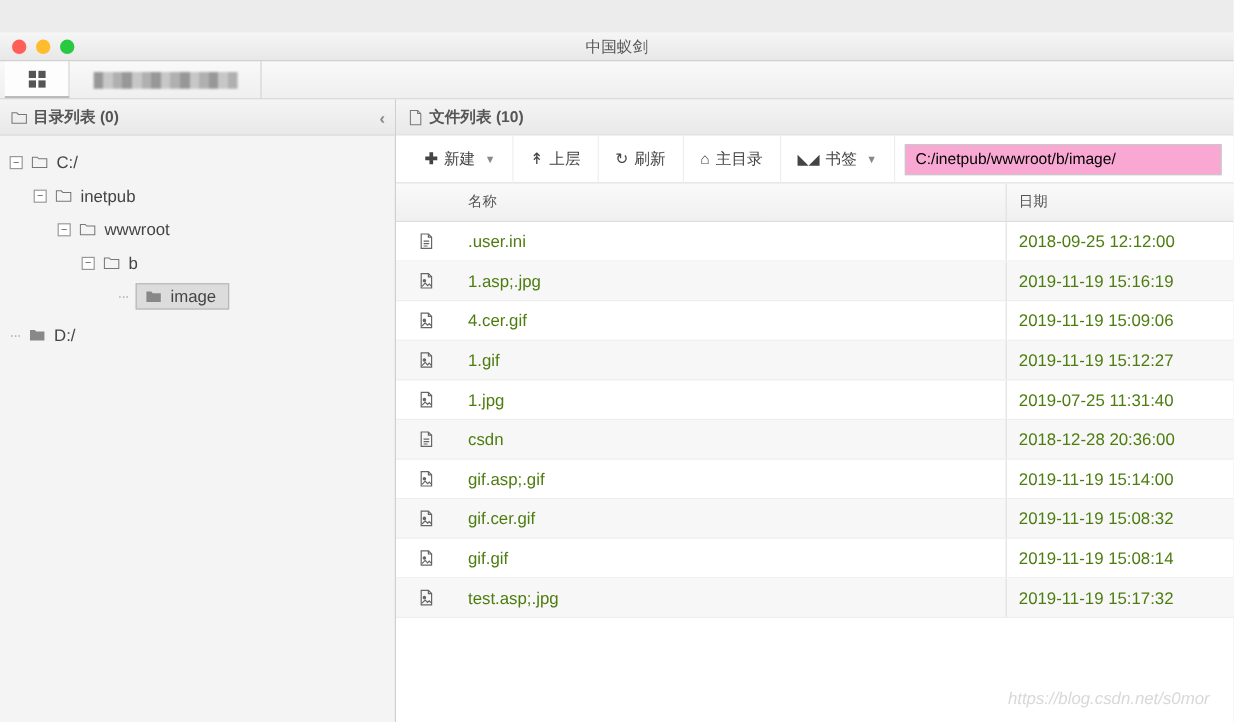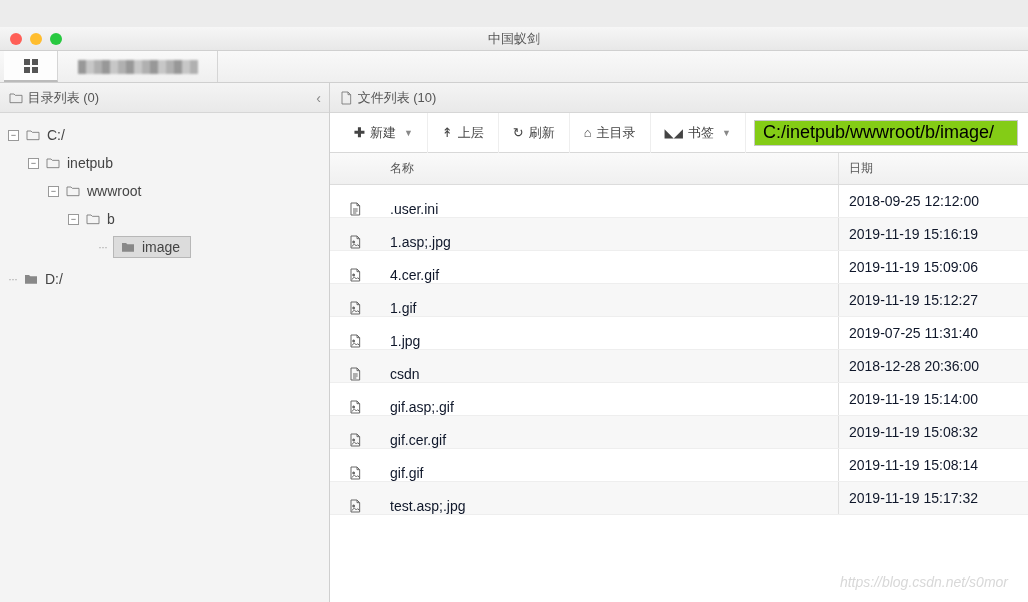--- a/index.html
+++ b/index.html
@@ -16,45 +16,45 @@
     .tab-strip { height: 32px; background: linear-gradient(#f9f9f9, #efefef); border-bottom: 1px solid #cfcfcf; display: flex; align-items: stretch; padding-left: 4px; }
     .tab-btn { width: 54px; display: flex; align-items: center; justify-content: center; border-right: 1px solid #d5d5d5; background: #fdfdfd; border-bottom: 2px solid #bbb; }
     .tab-icon { width: 14px; height: 14px; display: grid; grid-template-columns: 1fr 1fr; grid-template-rows: 1fr 1fr; gap: 2px; }
     .tab-icon span { background: #555; }
     .tab-other { width: 160px; display: flex; align-items: center; justify-content: center; border-right: 1px solid #d5d5d5; }
     .blur-bar { height: 14px; width: 120px; background: repeating-linear-gradient(90deg, #888 0 8px, #c0c0c0 8px 16px, #a5a5a5 16px 24px); filter: blur(1px); opacity: 0.85; }
     
     .content { display: flex; height: calc(602px - 24px - 32px); }
     
     .sidebar { width: 330px; border-right: 1px solid #cfcfcf; background: #f4f4f4; display: flex; flex-direction: column; }
-    .panel-header { height: 30px; background: linear-gradient(#f4f4f4, #e9e9e9); border-bottom: 1px solid #d6d6d6; display: flex; align-items: center; padding: 0 8px; font-size: 13px; color: #555; font-weight: normal; }
+    .panel-header { height: 30px; background: linear-gradient(#f4f4f4, #e9e9e9); border-bottom: 1px solid #d6d6d6; display: flex; align-items: center; padding: 0 8px; font-size: 13px; color: #555; font-weight: bold; }
     .panel-header .collapse { margin-left: auto; color: #888; font-size: 14px; }
     
     .tree { padding: 8px 6px; flex: 1; overflow: auto; }
     .tree-node { display: flex; align-items: center; height: 28px; gap: 6px; cursor: default; }
     .expander { width: 11px; height: 11px; border: 1px solid #999; display: flex; align-items: center; justify-content: center; font-size: 9px; line-height: 9px; color: #555; background: #fff; }
     .dots { color: #aaa; letter-spacing: -1px; font-size: 12px; }
     .tree-label { font-size: 14px; color: #444; }
     .tree-node.selected .tree-label-box { background: #dcdcdc; border: 1px solid #b7b7b7; padding: 2px 10px 2px 6px; display: flex; align-items: center; gap: 6px; }
     
     .main { flex: 1; display: flex; flex-direction: column; background: #fff; }
     .main .panel-header { background: linear-gradient(#f4f4f4,#e9e9e9); }
     
     .toolbar { height: 40px; border-bottom: 1px solid #d8d8d8; display: flex; align-items: center; padding: 0 10px; gap: 0; background: #fff; }
     .tb-btn { display: flex; align-items: center; gap: 5px; padding: 0 14px; height: 40px; font-size: 13px; color: #444; cursor: pointer; border-right: 1px solid #eee; }
     .tb-btn .caret { font-size: 9px; color: #888; margin-left: 3px; }
-    .path-input { flex: 1; margin-left: 8px; height: 26px; border: 1px solid #c8c8c8; padding: 0 8px; font-size: 18px; background: #84cc16; }
+    .path-input { flex: 1; margin-left: 8px; height: 26px; border: 1px solid #c8c8c8; padding: 0 8px; font-size: 13px; background: #f9a8d4; }
     
     .table-head { display: flex; height: 32px; border-bottom: 1px solid #dcdcdc; background: linear-gradient(#fafafa,#f0f0f0); align-items: center; font-size: 12px; color: #555; }
     .col-check { width: 50px; }
     .col-name { flex: 1; padding-left: 10px; }
     .col-date { width: 190px; padding-left: 10px; border-left: 1px solid #e0e0e0; height: 100%; display: flex; align-items: center; }
     
     .rows { flex: 1; overflow: auto; }
-    .row { display: flex; height: 33px; align-items: flex-end; border-bottom: 1px solid #eee; font-size: 14px; color: #0f172a; }
+    .row { display: flex; height: 33px; align-items: center; border-bottom: 1px solid #eee; font-size: 14px; color: #4d7c0f; }
     .row:nth-child(even) { background: #f7f7f7; }
     .row .col-check { display: flex; justify-content: center; }
     .row .col-name { display: flex; align-items: center; gap: 10px; }
     
     .icn { width: 16px; height: 16px; display: inline-flex; align-items: center; justify-content: center; }
     .icn svg { width: 16px; height: 16px; }
     .folder-filled svg { fill: #888; }
     .folder-line svg { fill: none; stroke: #777; stroke-width: 1.3; }
     
     .watermark { position: absolute; bottom: 12px; right: 20px; color: #d8d8d8; font-size: 14px; font-style: italic; }

